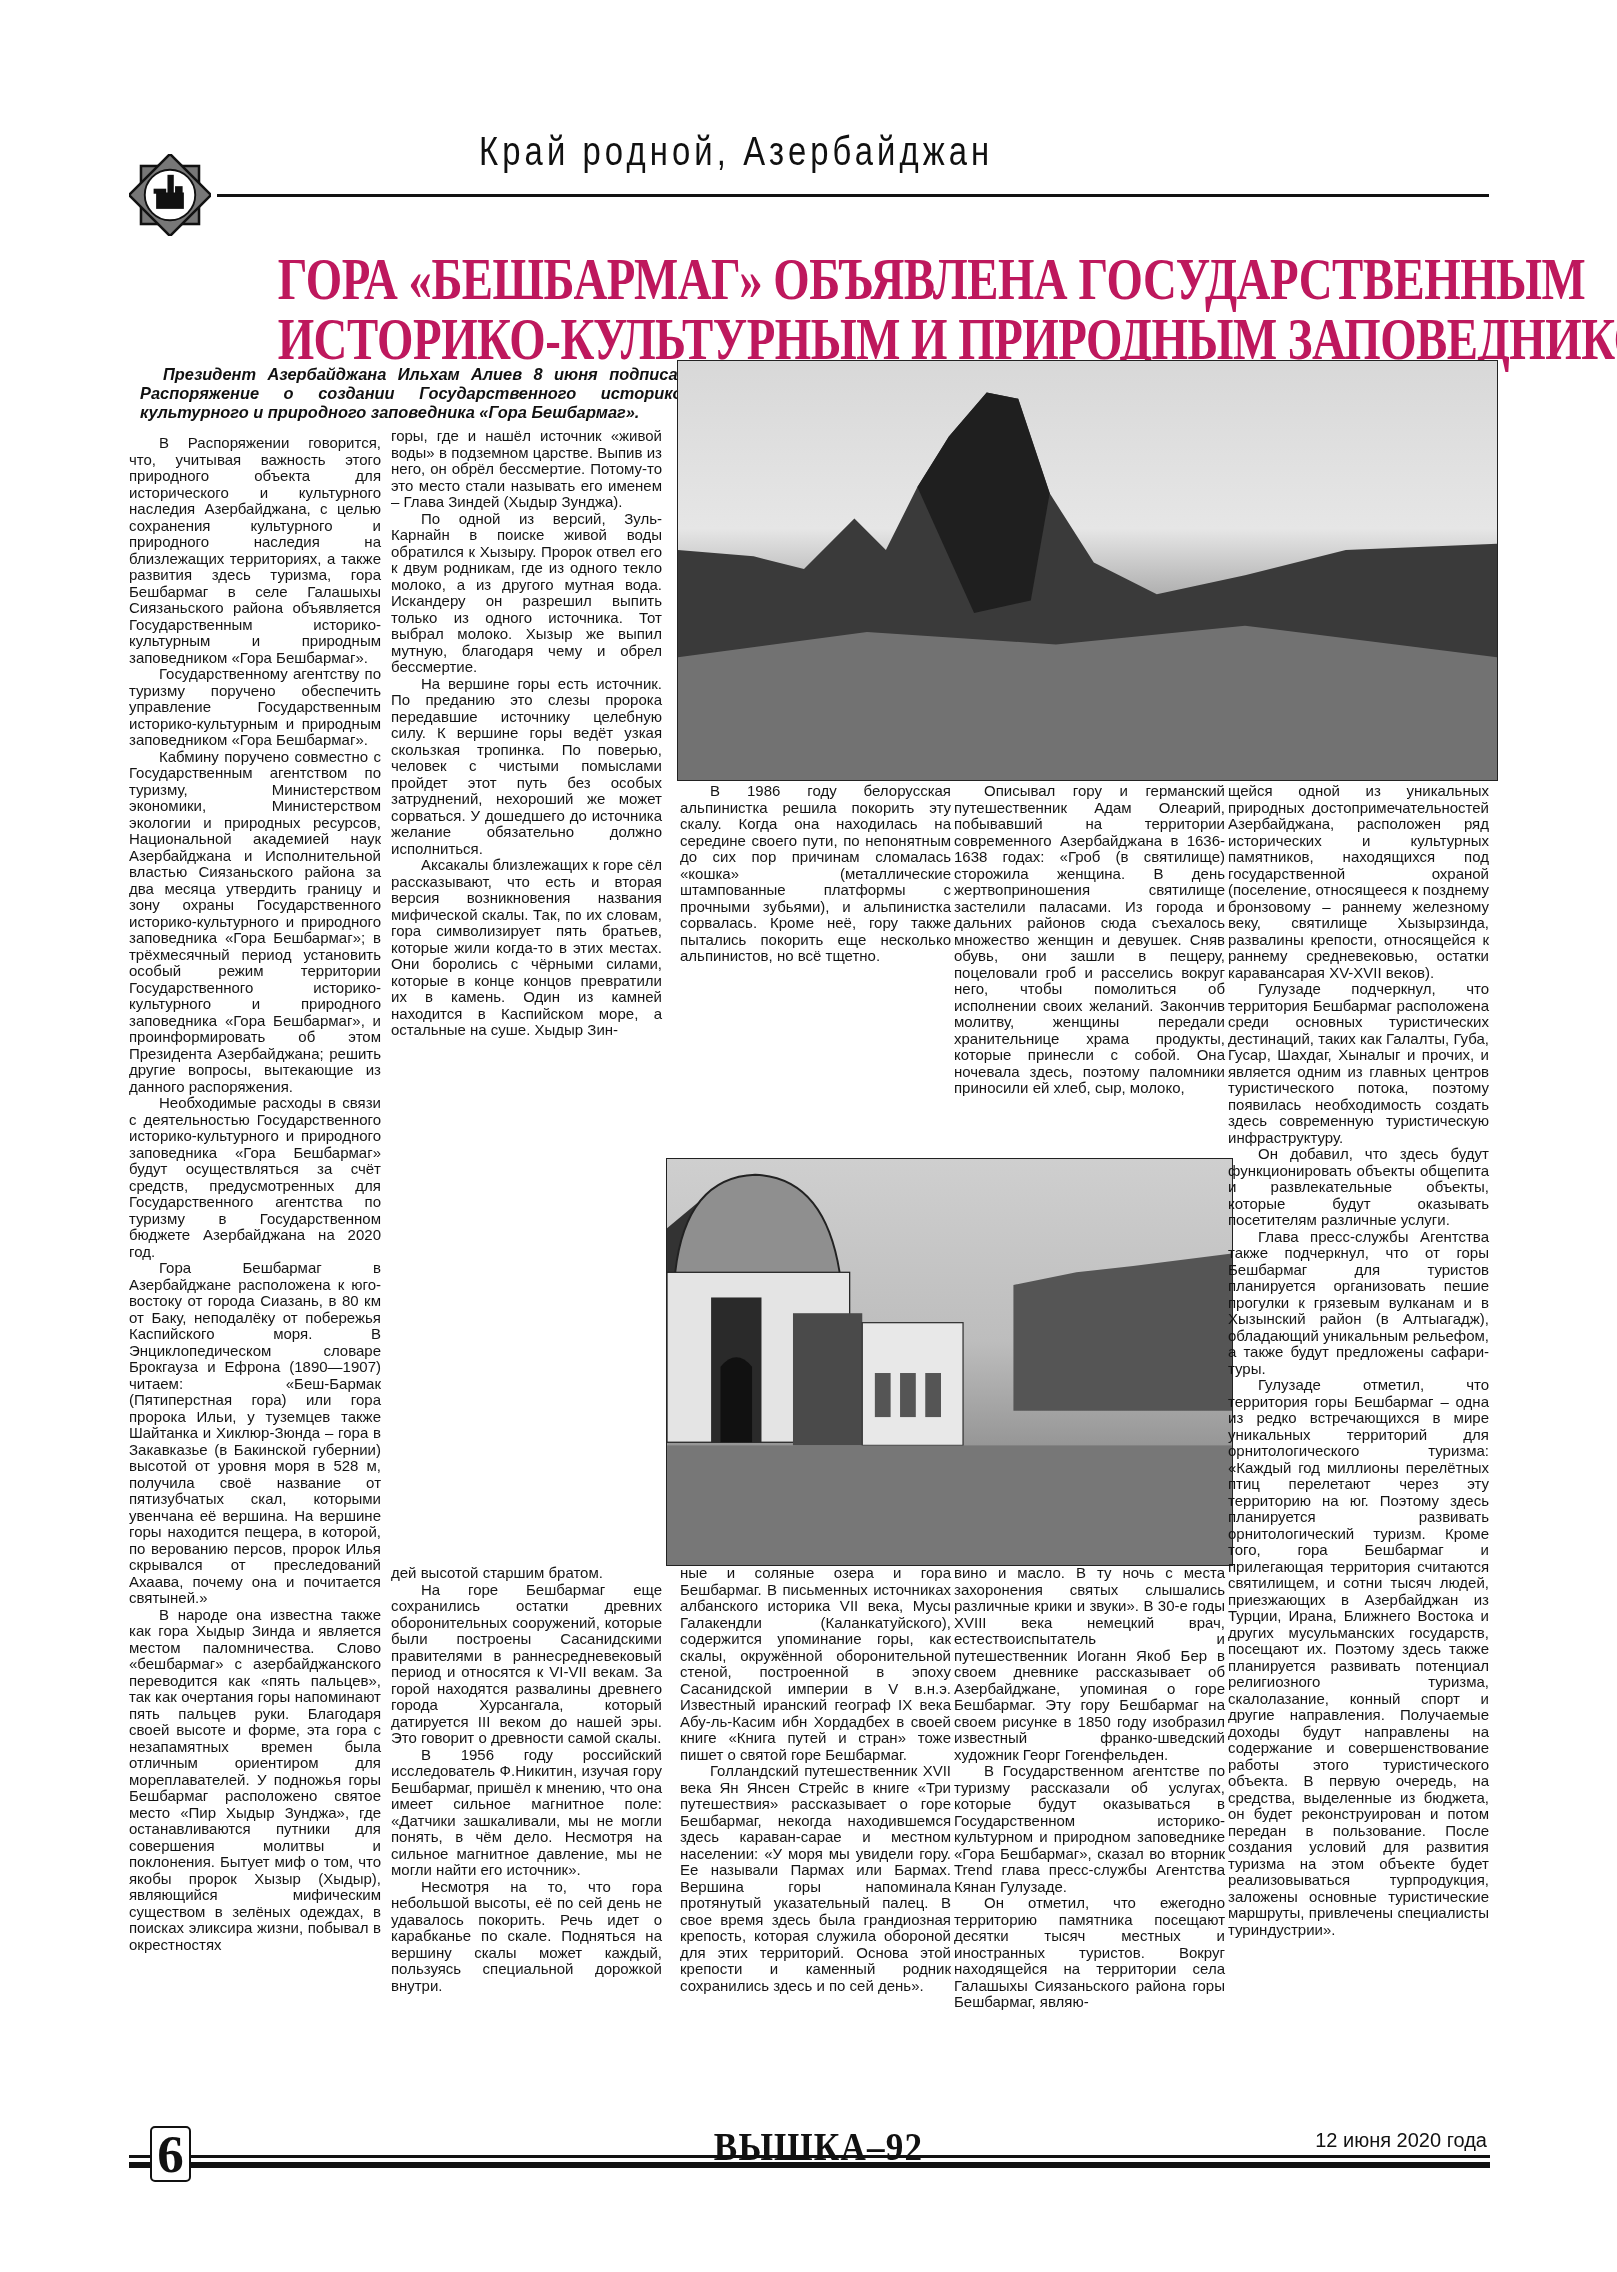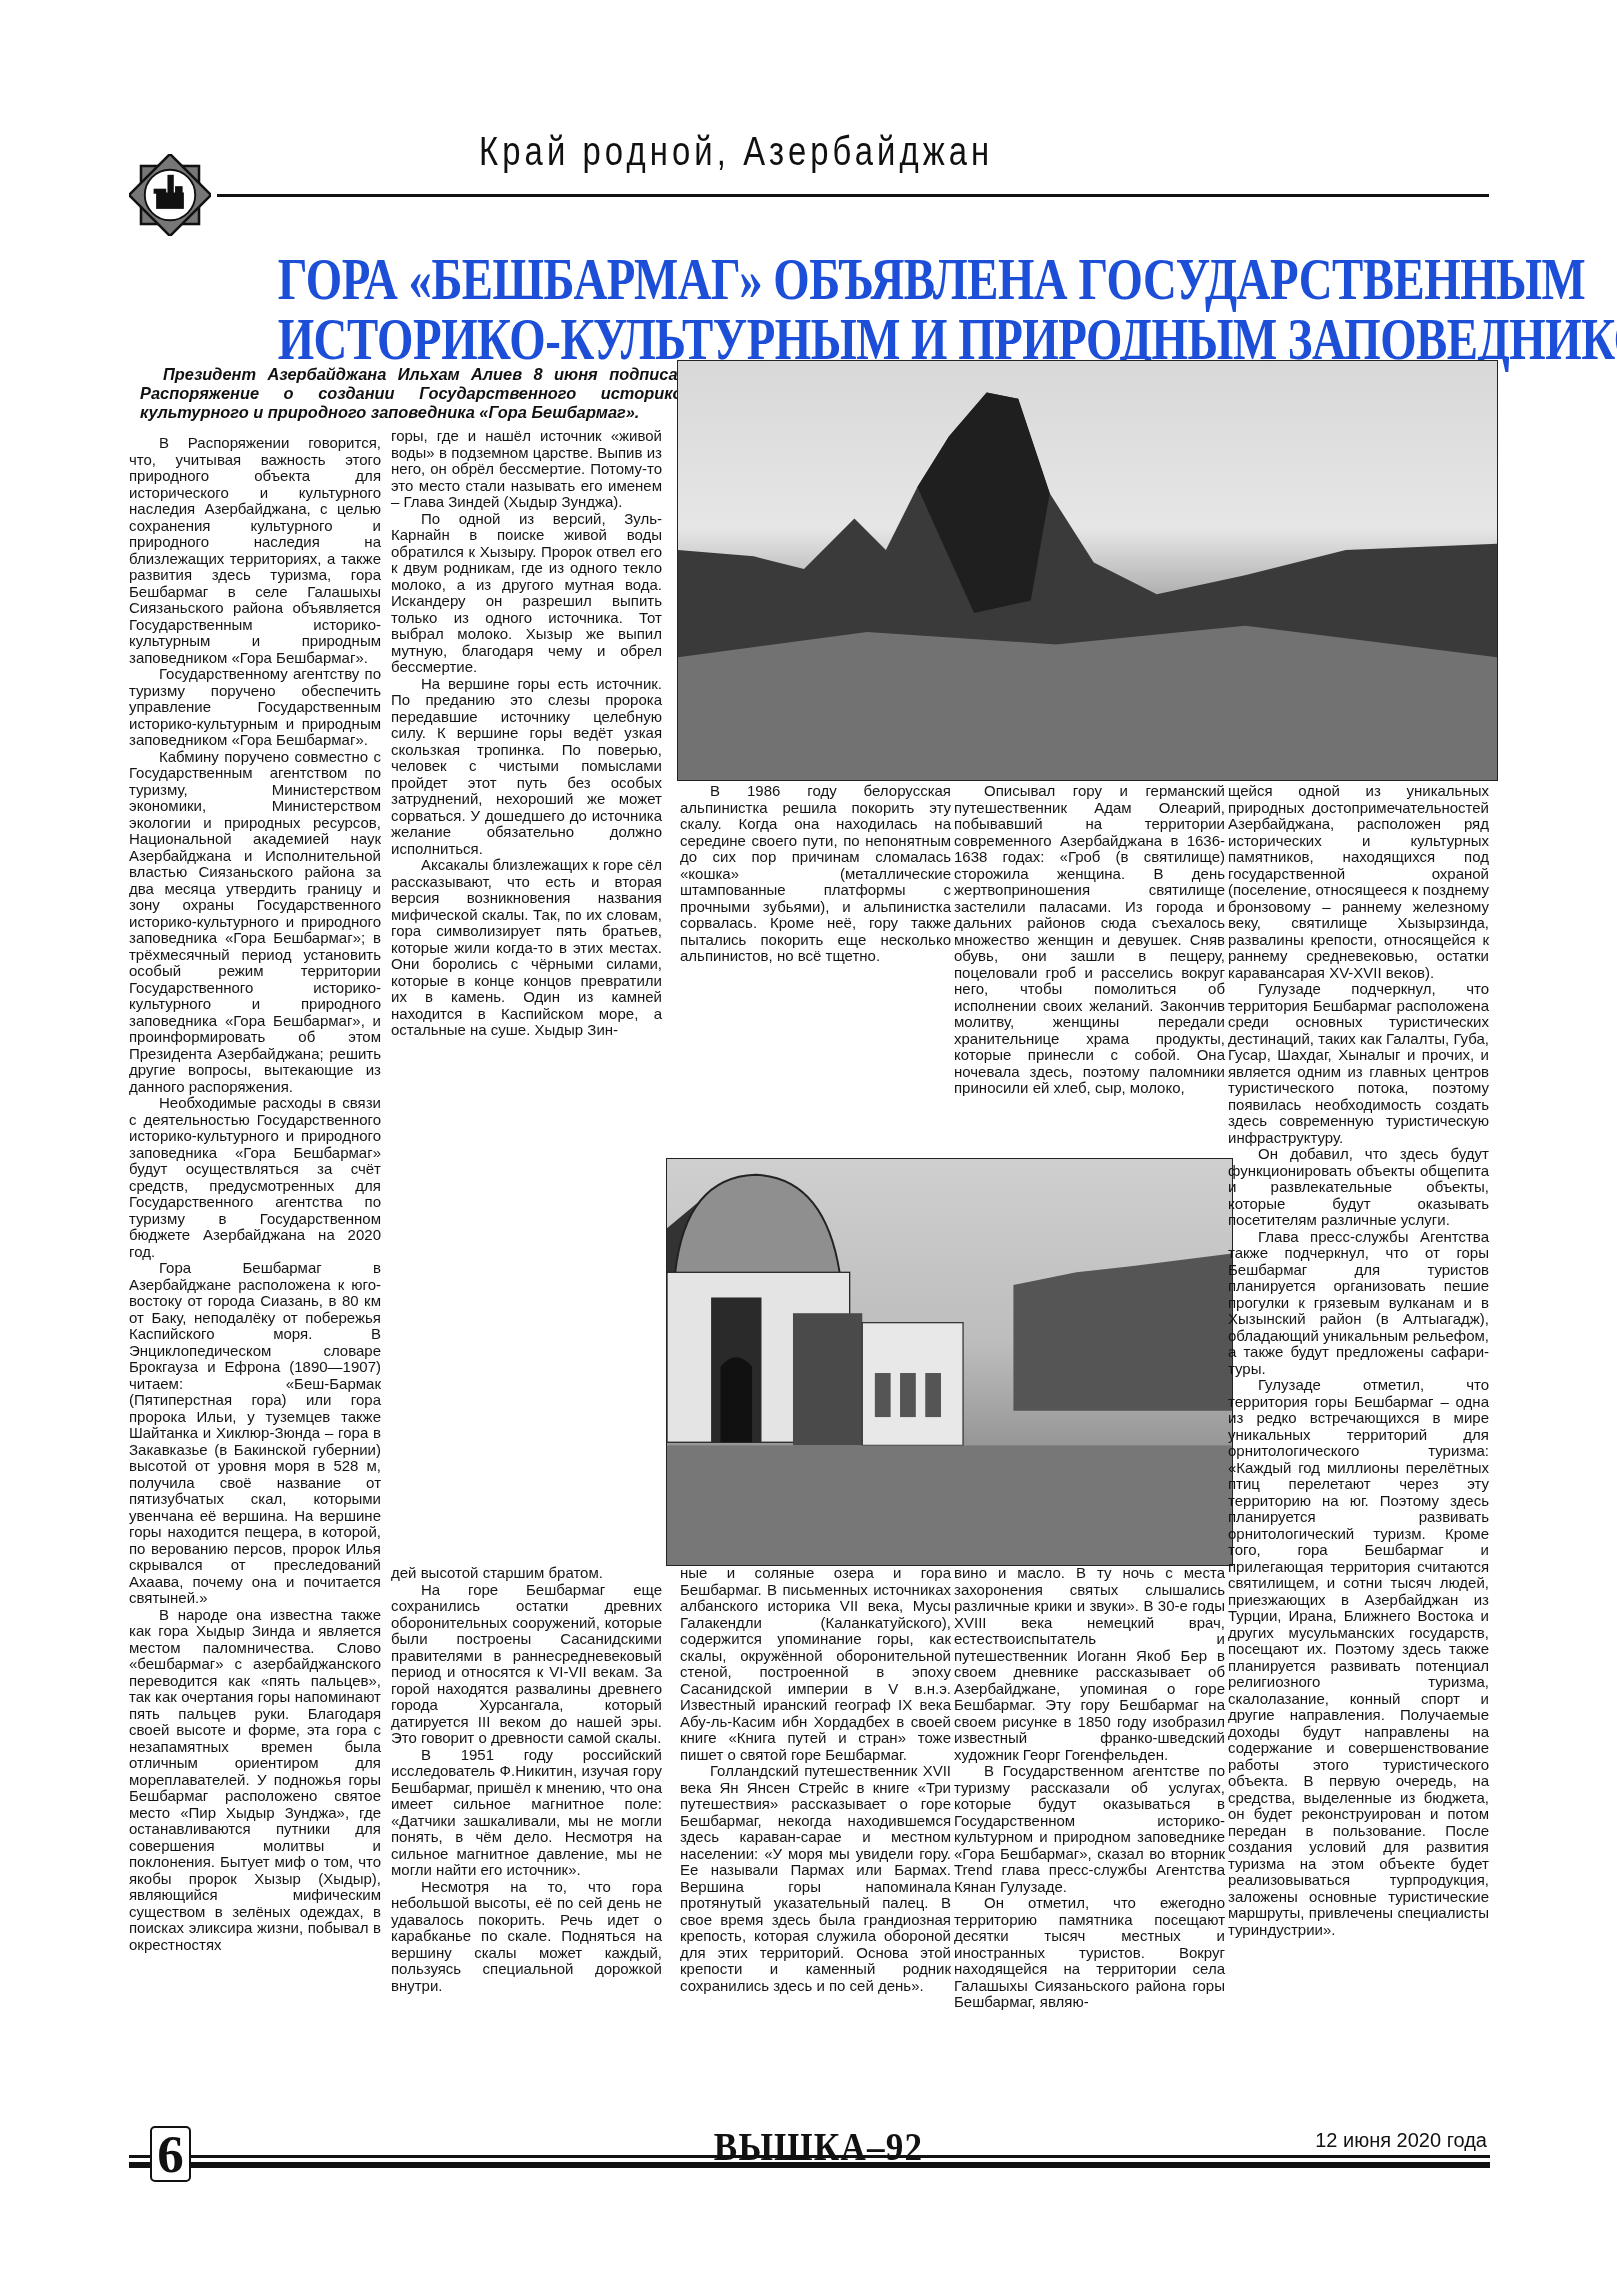--- a/index.html
+++ b/index.html
@@ -3,21 +3,21 @@
 <meta charset="utf-8">
 <style>
   html, body { margin: 0; padding: 0; background: #ffffff; }
   body { width: 1618px; height: 2273px; position: relative; overflow: hidden; color: #111; font-family: "Liberation Sans", sans-serif; }
   .abs { position: absolute; }
 
   
   .logo { left: 129px; top: 154px; width: 82px; height: 82px; }
   .rubric { left: 479px; top: 129px; width: 945px; font-family: "Liberation Sans Narrow", "Liberation Sans", sans-serif; font-size: 40px; letter-spacing: 5px; transform: scaleX(0.82); transform-origin: left top; color: #111; }
   .header-rule { left: 217px; top: 194px; width: 1272px; height: 3.1px; background: #111; }
-  .headline { left: 126px; top: 249px; width: 1379px; text-align: center; font-family: "Liberation Serif", serif; font-weight: bold; font-size: 60px; line-height: 60px; color: #1d4ed8; }
+  .headline { left: 126px; top: 249px; width: 1379px; text-align: center; font-family: "Liberation Serif", serif; font-weight: bold; font-size: 60px; line-height: 60px; color: #be185d; }
   .headline .line { display: block; transform: scaleX(0.78); transform-origin: center; white-space: nowrap; letter-spacing: -0.6px; }
 
   
   .lead { left: 140px; top: 365px; width: 548px; font-family: "Liberation Sans", sans-serif; font-style: italic; font-weight: bold; font-size: 16.4px; line-height: 19px; text-align: justify; text-indent: 23px; }
 
   
   .col { position: absolute; font-family: "Liberation Sans", sans-serif; font-size: 15px; line-height: 16.5px; text-align: justify; hyphens: manual; color: #141414; }
   .col p { margin: 0; text-indent: 30px; }
   .col p.cont { text-indent: 0; }
   .c1 { left: 129px; top: 435px; width: 252px; }
@@ -103,21 +103,21 @@
 
 <div class="col c2a">
   <p class="cont">горы, где и нашёл источник «живой воды» в подземном царстве. Выпив из него, он обрёл бессмертие. Потому-то это место стали называть его именем – Глава Зиндей (Хыдыр Зунджа).</p>
   <p>По одной из версий, Зуль-Карнайн в поиске живой воды обратился к Хызыру. Пророк отвел его к двум родникам, где из одного текло молоко, а из другого мутная вода. Искандеру он разрешил выпить только из одного источника. Тот выбрал молоко. Хызыр же выпил мутную, благодаря чему и обрел бессмертие.</p>
   <p>На вершине горы есть источник. По преданию это слезы пророка передавшие источнику целебную силу. К вершине горы ведёт узкая скользкая тропинка. По поверью, человек с чистыми помыслами пройдет этот путь без особых затруднений, нехороший же может сорваться. У дошедшего до источника желание обязательно должно исполниться.</p>
   <p>Аксакалы близлежащих к горе сёл рассказывают, что есть и вторая версия возникновения названия мифической скалы. Так, по их словам, гора символизирует пять братьев, которые жили когда-то в этих местах. Они боролись с чёрными силами, которые в конце концов превратили их в камень. Один из камней находится в Каспийском море, а остальные на суше. Хыдыр Зин-</p>
 </div>
 <div class="col c2b">
   <p class="cont">дей высотой старшим братом.</p>
   <p>На горе Бешбармаг еще сохранились остатки древних оборонительных сооружений, которые были построены Сасанидскими правителями в раннесредневековый период и относятся к VI-VII векам. За горой находятся развалины древнего города Хурсангала, который датируется III веком до нашей эры. Это говорит о древности самой скалы.</p>
-  <p>В 1951 году российский исследователь Ф.Никитин, изучая гору Бешбармаг, пришёл к мнению, что она имеет сильное магнитное поле: «Датчики зашкаливали, мы не могли понять, в чём дело. Несмотря на сильное магнитное давление, мы не могли найти его источник».</p>
+  <p>В 1956 году российский исследователь Ф.Никитин, изучая гору Бешбармаг, пришёл к мнению, что она имеет сильное магнитное поле: «Датчики зашкаливали, мы не могли понять, в чём дело. Несмотря на сильное магнитное давление, мы не могли найти его источник».</p>
   <p>Несмотря на то, что гора небольшой высоты, её по сей день не удавалось покорить. Речь идет о карабканье по скале. Подняться на вершину скалы может каждый, пользуясь специальной дорожкой внутри.</p>
 </div>
 
 <div class="col c3a">
   <p>В 1986 году белорусская альпинистка решила покорить эту скалу. Когда она находилась на середине своего пути, по непонятным до сих пор причинам сломалась «кошка» (металлические штампованные платформы с прочными зубьями), и альпинистка сорвалась. Кроме неё, гору также пытались покорить еще несколько альпинистов, но всё тщетно.</p>
 </div>
 <div class="col c3b">
   <p class="cont">ные и соляные озера и гора Бешбармаг. В письменных источниках албанского историка VII века, Мусы Галакендли (Каланкатуйского), содержится упоминание горы, как скалы, окружённой оборонительной стеной, построенной в эпоху Сасанидской империи в V в.н.э. Известный иранский географ IX века Абу-ль-Касим ибн Хордадбех в своей книге «Книга путей и стран» тоже пишет о святой горе Бешбармаг.</p>
   <p>Голландский путешественник XVII века Ян Янсен Стрейс в книге «Три путешествия» рассказывает о горе Бешбармаг, некогда находившемся здесь караван-сарае и местном населении: «У моря мы увидели гору. Ее называли Пармах или Бармах. Вершина горы напоминала протянутый указательный палец. В свое время здесь была грандиозная крепость, которая служила обороной для этих территорий. Основа этой крепости и каменный родник сохранились здесь и по сей день».</p>
 </div>

